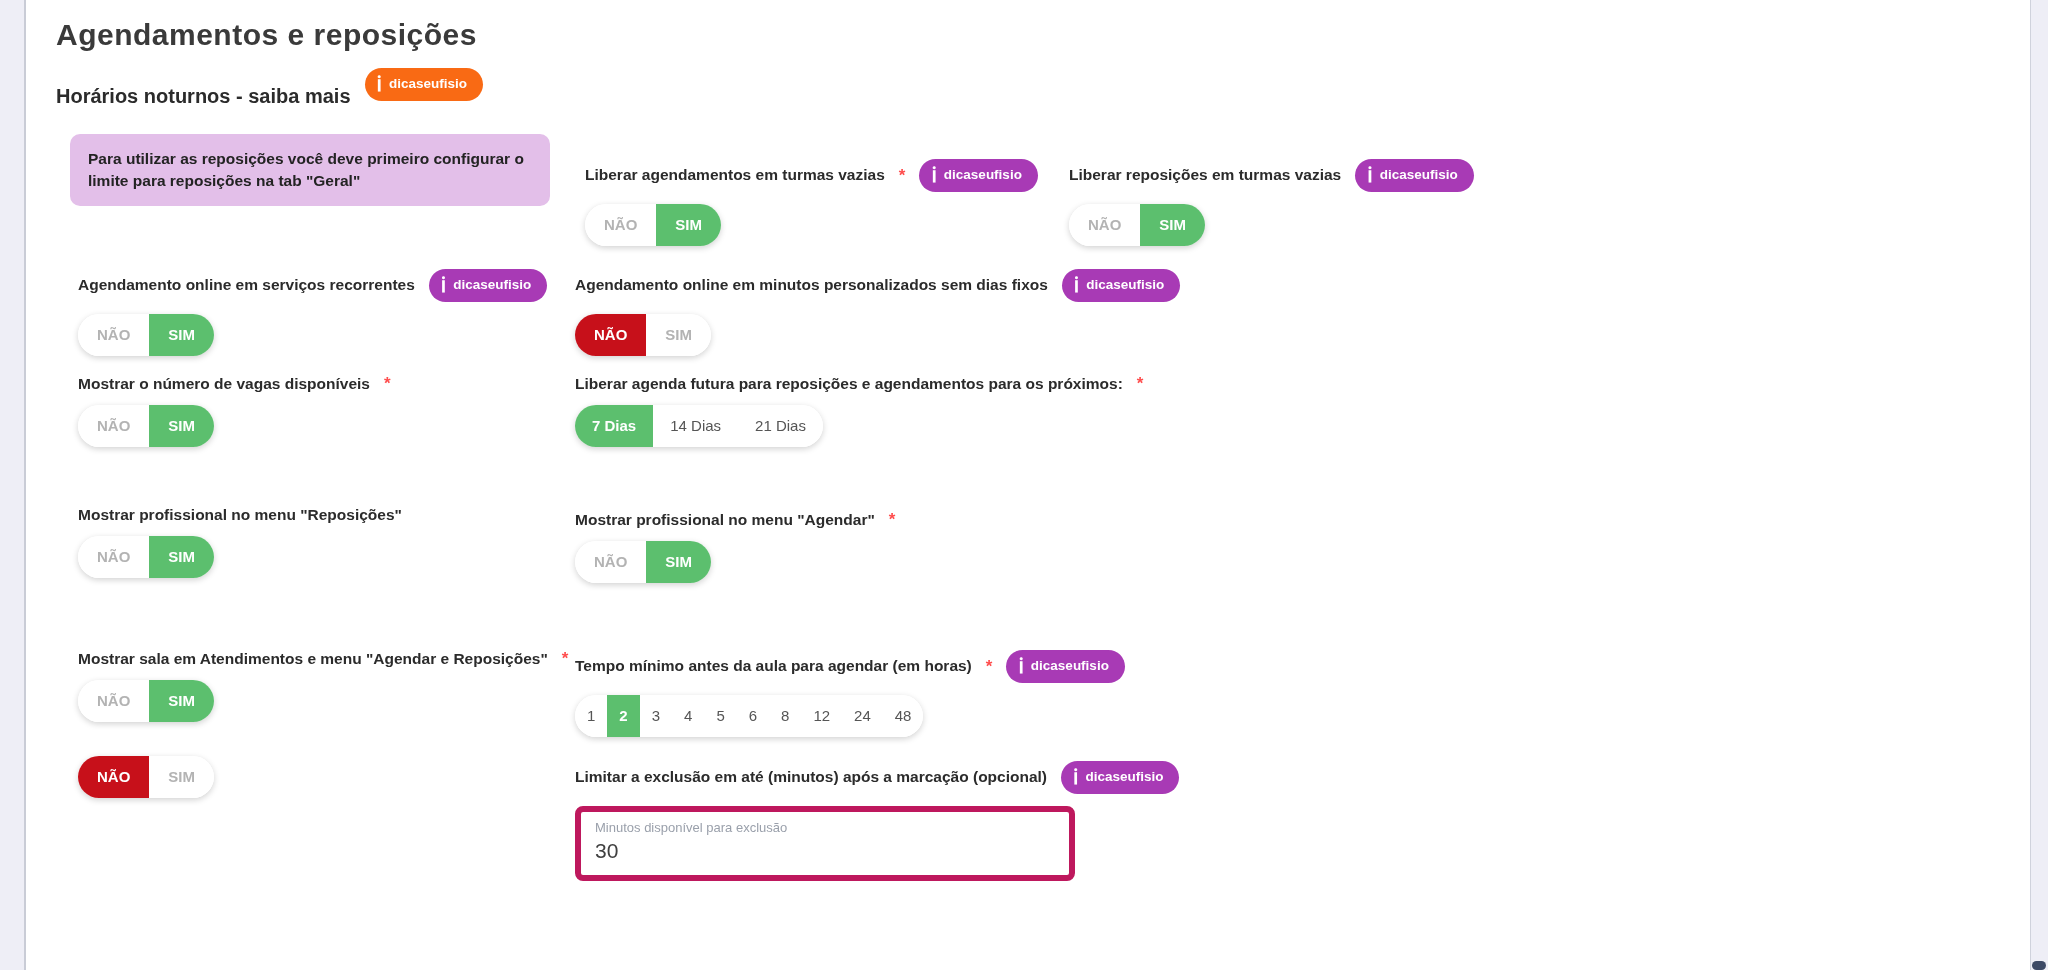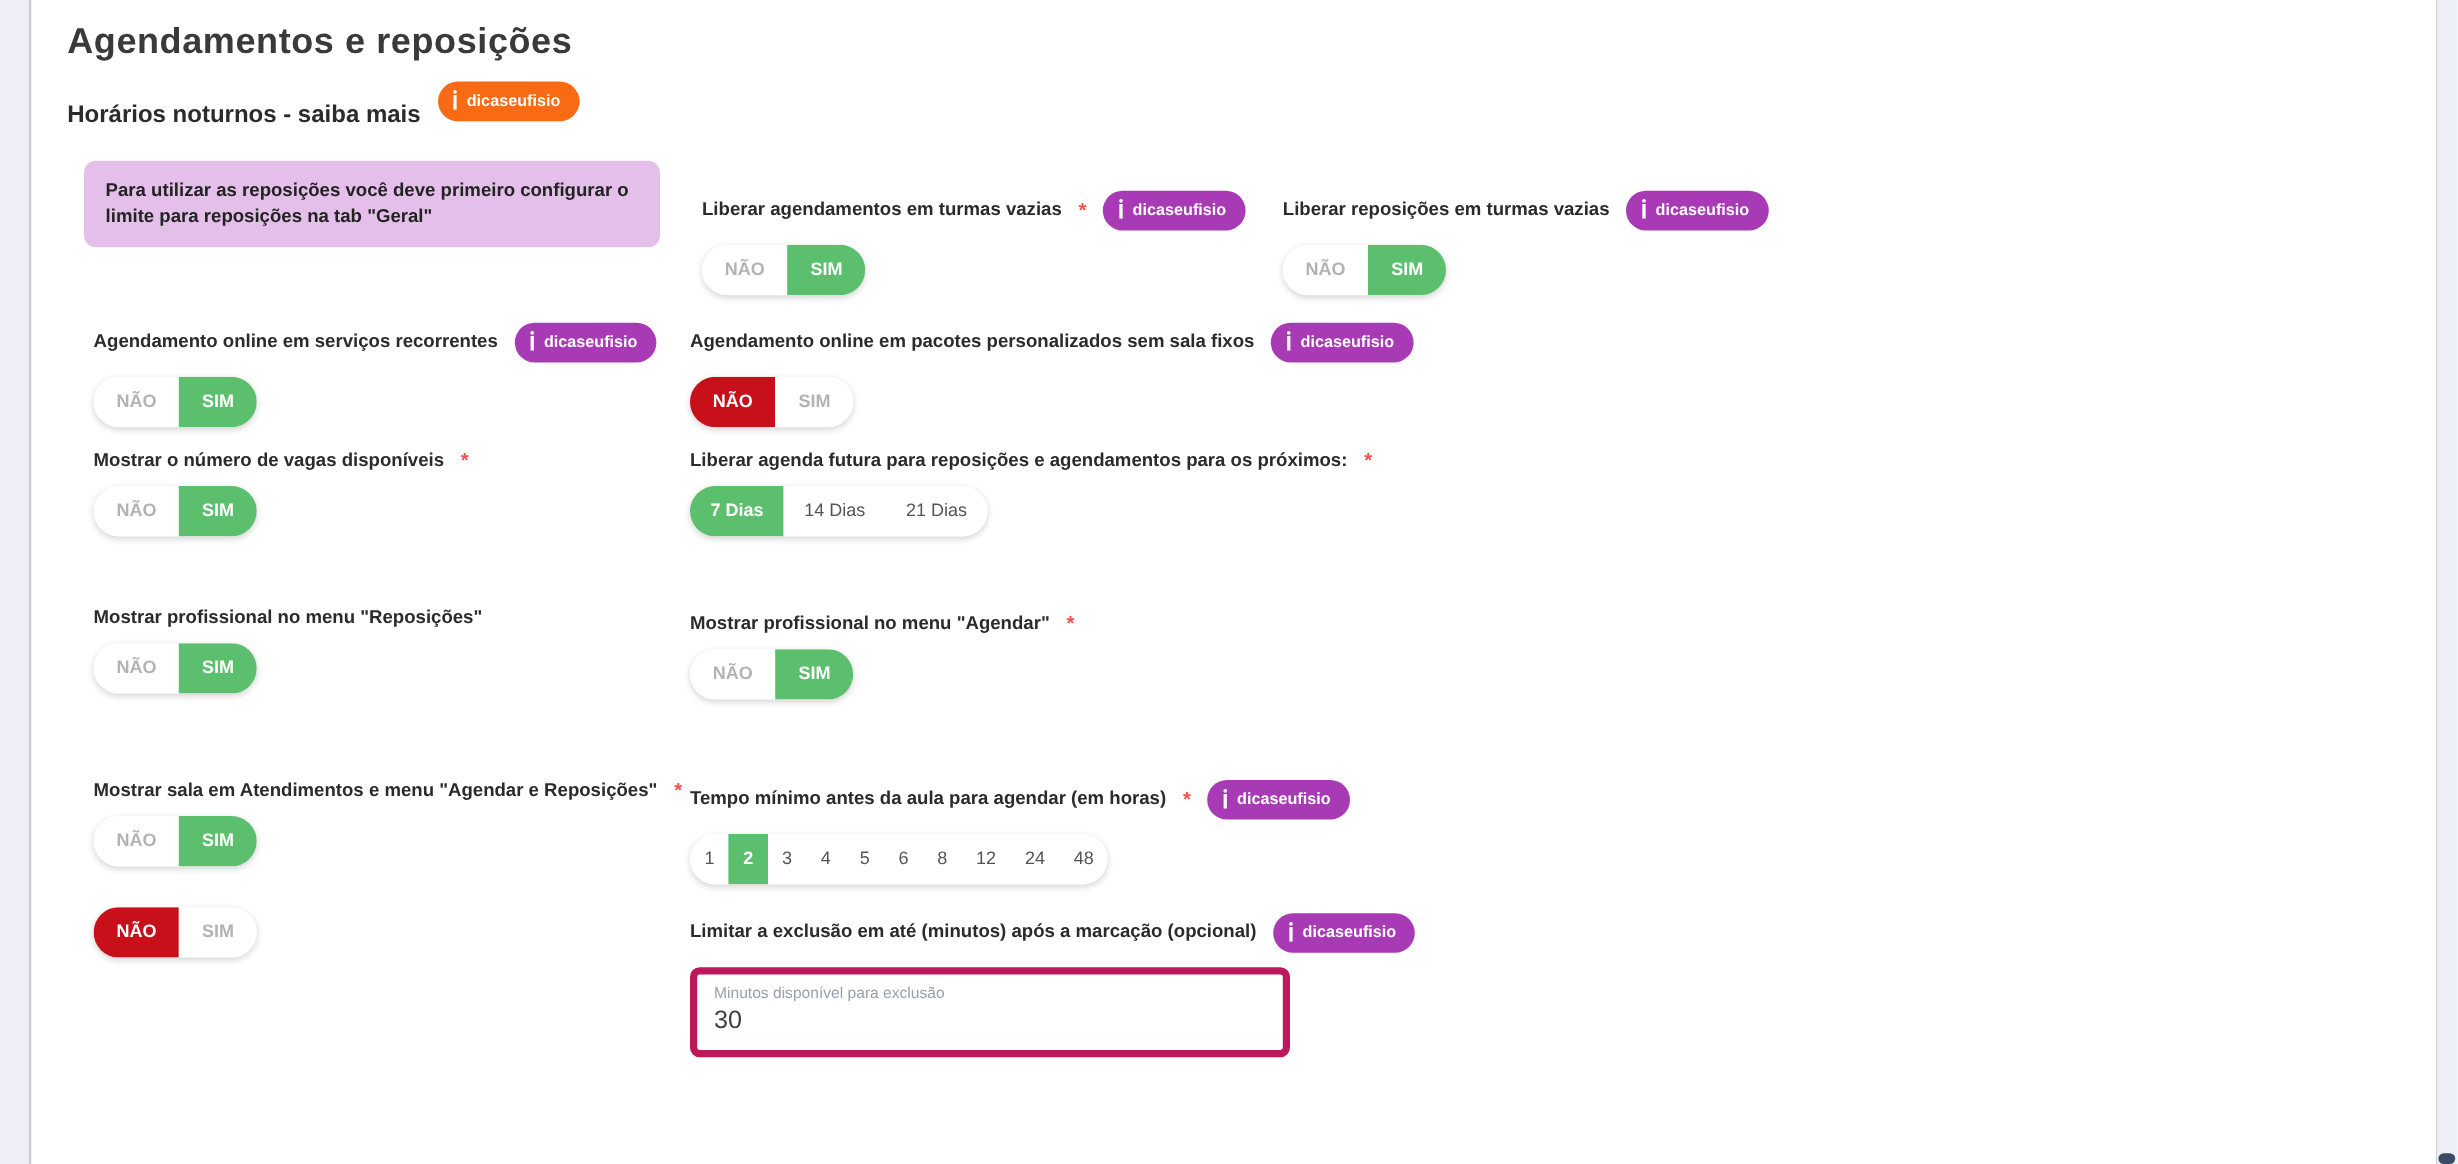--- a/index.html
+++ b/index.html
@@ -310,21 +310,21 @@
             </span>
           </div>
           <div class="pill">
             <span class="seg">NÃO</span>
             <span class="seg on-green">SIM</span>
           </div>
         </div>
 
         <div class="field" style="top:135px;left:14px;">
           <div class="field-label">
-            <span>Agendamento online em pacotes personalizados sem sala fixos</span>
+            <span>Agendamento online em minutos personalizados sem dias fixos</span>
             <span class="dica purple">
               <span class="i-glyph">ℹ</span>
               <span class="txt">
                 <span>dica</span>
                 <span>seufisio</span>
               </span>
             </span>
           </div>
           <div class="pill">
             <span class="seg on-red">NÃO</span>

